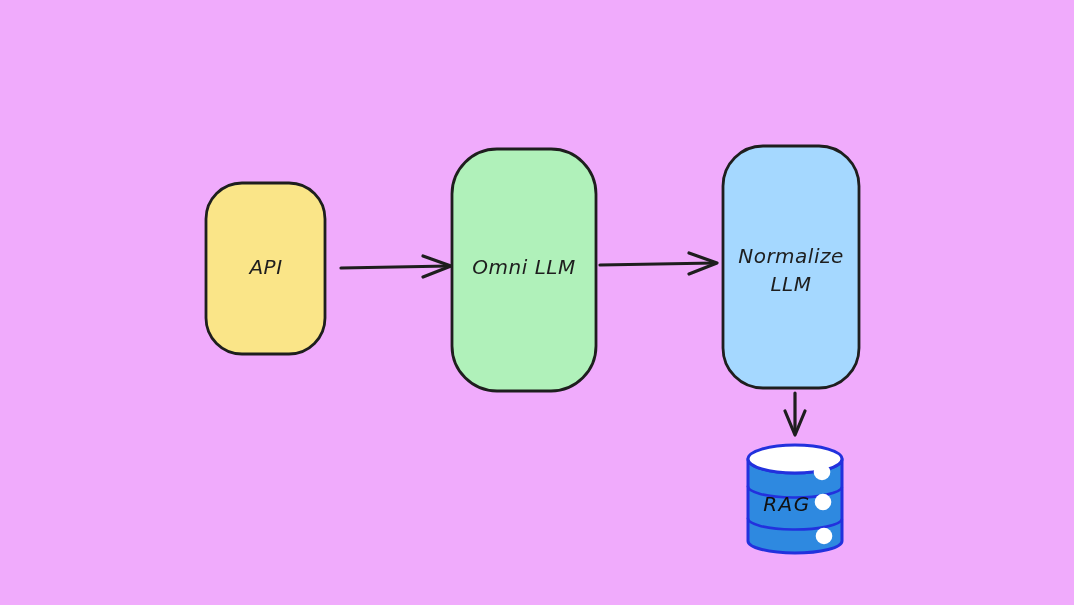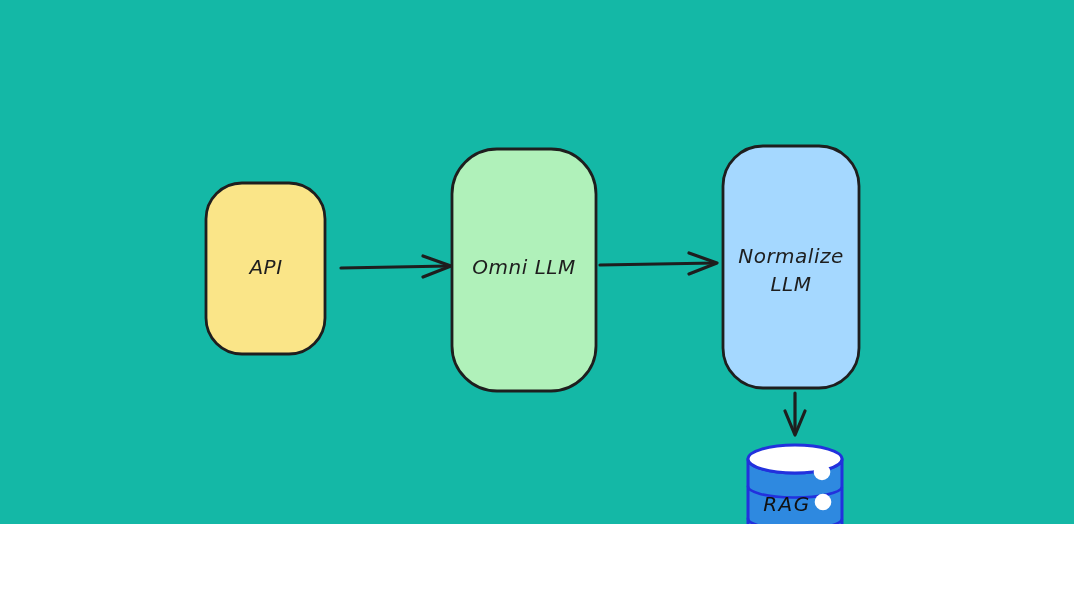--- a/index.html
+++ b/index.html
@@ -4,22 +4,22 @@
 <style>
   html, body {
     margin: 0;
     padding: 0;
     background: #ffffff;
     font-family: "DejaVu Sans", sans-serif;
   }
   .canvas {
     position: relative;
     width: 1074px;
-    height: 524px;
-    background: #14b8a6;
+    height: 605px;
+    background: #f0abfc;
     overflow: hidden;
   }
   svg.diagram {
     position: absolute;
     left: 0;
     top: 0;
     display: block;
   }
   .node-rect {
     stroke: #1e1e1e;

